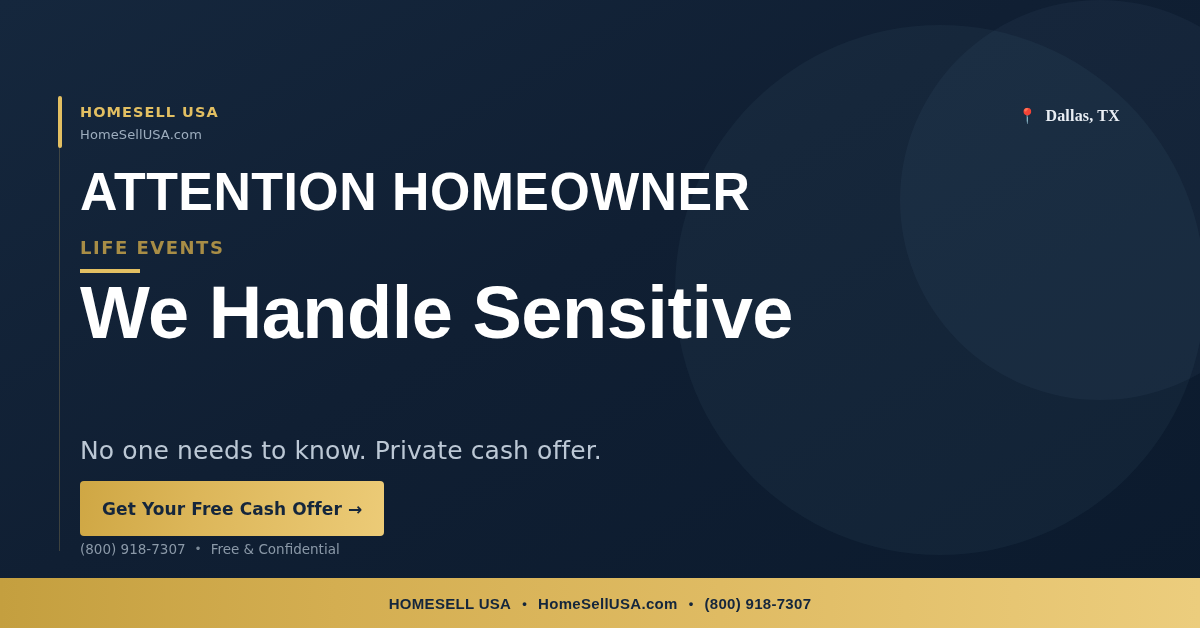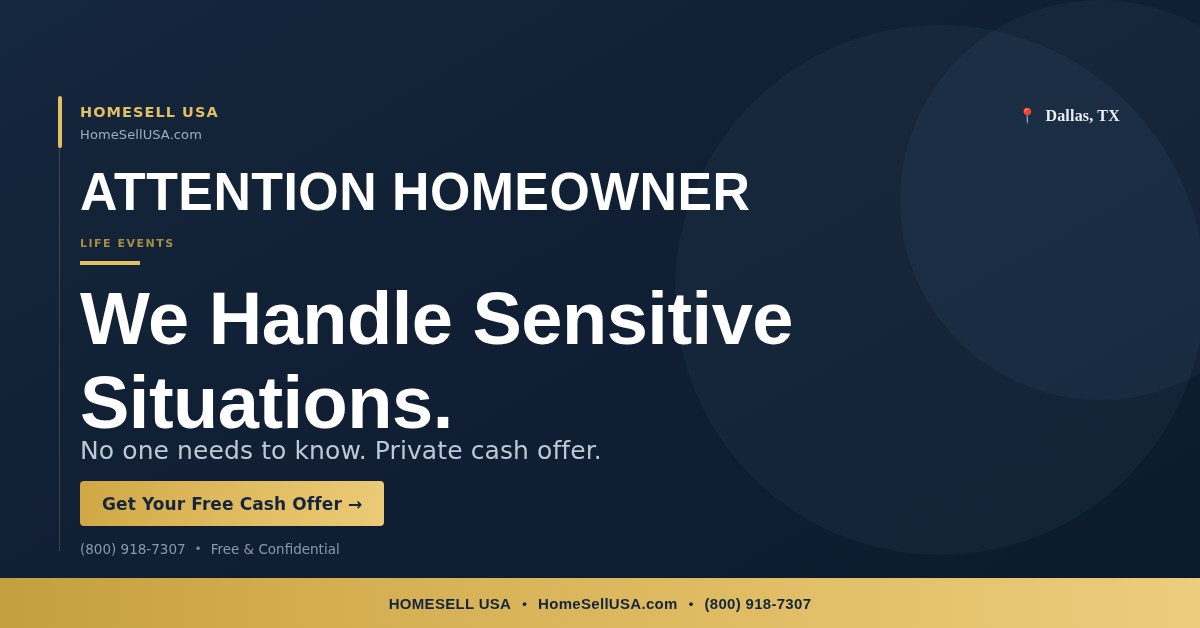--- a/index.html
+++ b/index.html
@@ -106,34 +106,34 @@
     white-space:nowrap;
     transform:scaleX(0.96);
     transform-origin:left center;
   }
 
   .eyebrow {
     position:absolute;
     left:0; top:237px;
   }
   .eyebrow-text {
-    font-size:11px;
+    font-size:18px;
     font-weight:bold;
     letter-spacing:1.5px;
     color:#a88d46;
   }
   .eyebrow-underline {
     margin-top:11px;
     width:60px; height:4px;
     background:#e2bf62;
   }
 
   .headline {
     position:absolute;
-    left:0; top:282px;
+    left:0; top:276px;
     font-family:"Liberation Sans Narrow","Liberation Sans", sans-serif;
     font-size:74px;
     font-weight:bold;
     line-height:1.0;
     letter-spacing:-0.5px;
     color:#ffffff;
   }
   .headline-line { display:block; white-space:nowrap; }
   .headline-line + .headline-line { margin-top:10px; }
 
@@ -143,21 +143,21 @@
     font-size:25px;
     color:#bcc8d5;
     letter-spacing:0.1px;
   }
 
   .cta {
     position:absolute;
     left:0; top:481px;
     display:inline-flex;
     align-items:center;
-    height:45px;
+    height:55px;
     padding:0 22px;
     border:none;
     border-radius:4px;
     background:linear-gradient(100deg, #cfa744 0%, #dcb659 38%, #eccb77 100%);
     color:#15263c;
     font-family:"DejaVu Sans", sans-serif;
     font-size:17px;
     font-weight:bold;
     letter-spacing:0.1px;
     cursor:pointer;
@@ -223,21 +223,20 @@
 
     <div class="attention">ATTENTION HOMEOWNER</div>
 
     <div class="eyebrow">
       <div class="eyebrow-text">LIFE EVENTS</div>
       <div class="eyebrow-underline"></div>
     </div>
 
     <div class="headline">
       <span class="headline-line">We Handle Sensitive</span>
-      <span class="headline-line">Situations.</span>
     </div>
 
     <div class="subhead">No one needs to know. Private cash offer.</div>
 
     <button class="cta">Get Your Free Cash Offer →</button>
 
     <div class="fineprint">
       <span>(800) 918-7307</span>
       <span class="dot">•</span>
       <span>Free &amp; Confidential</span>

